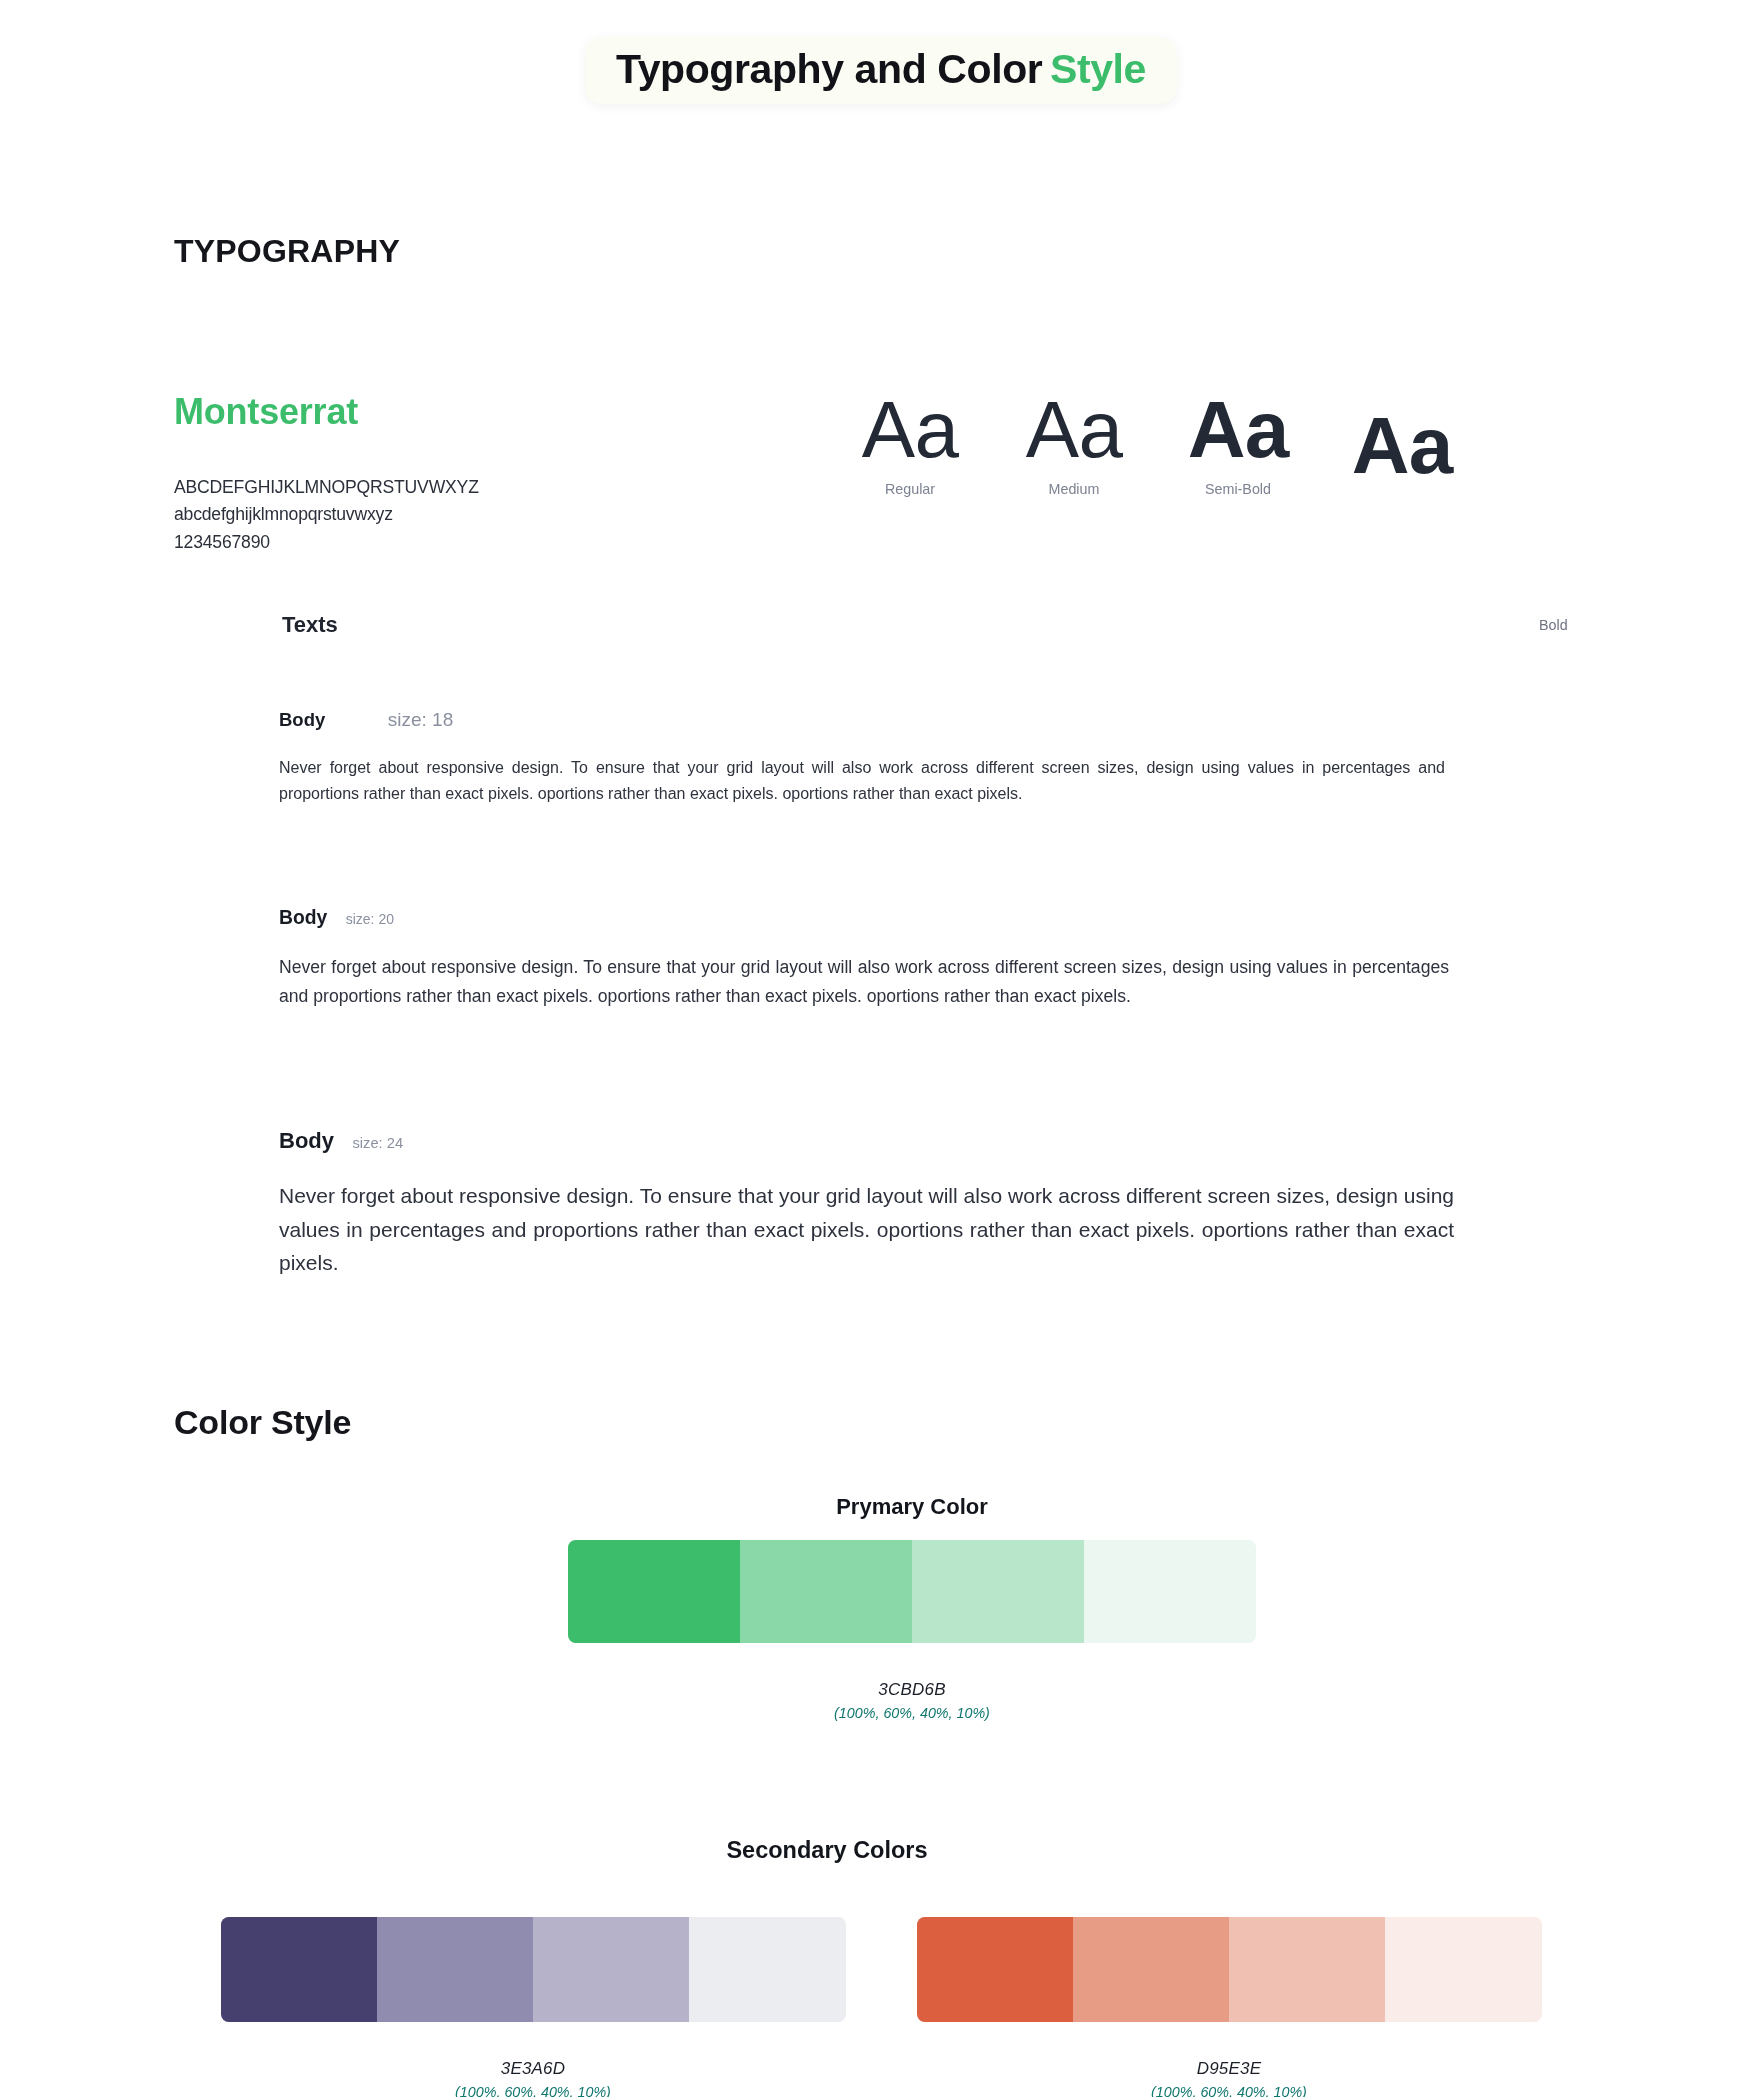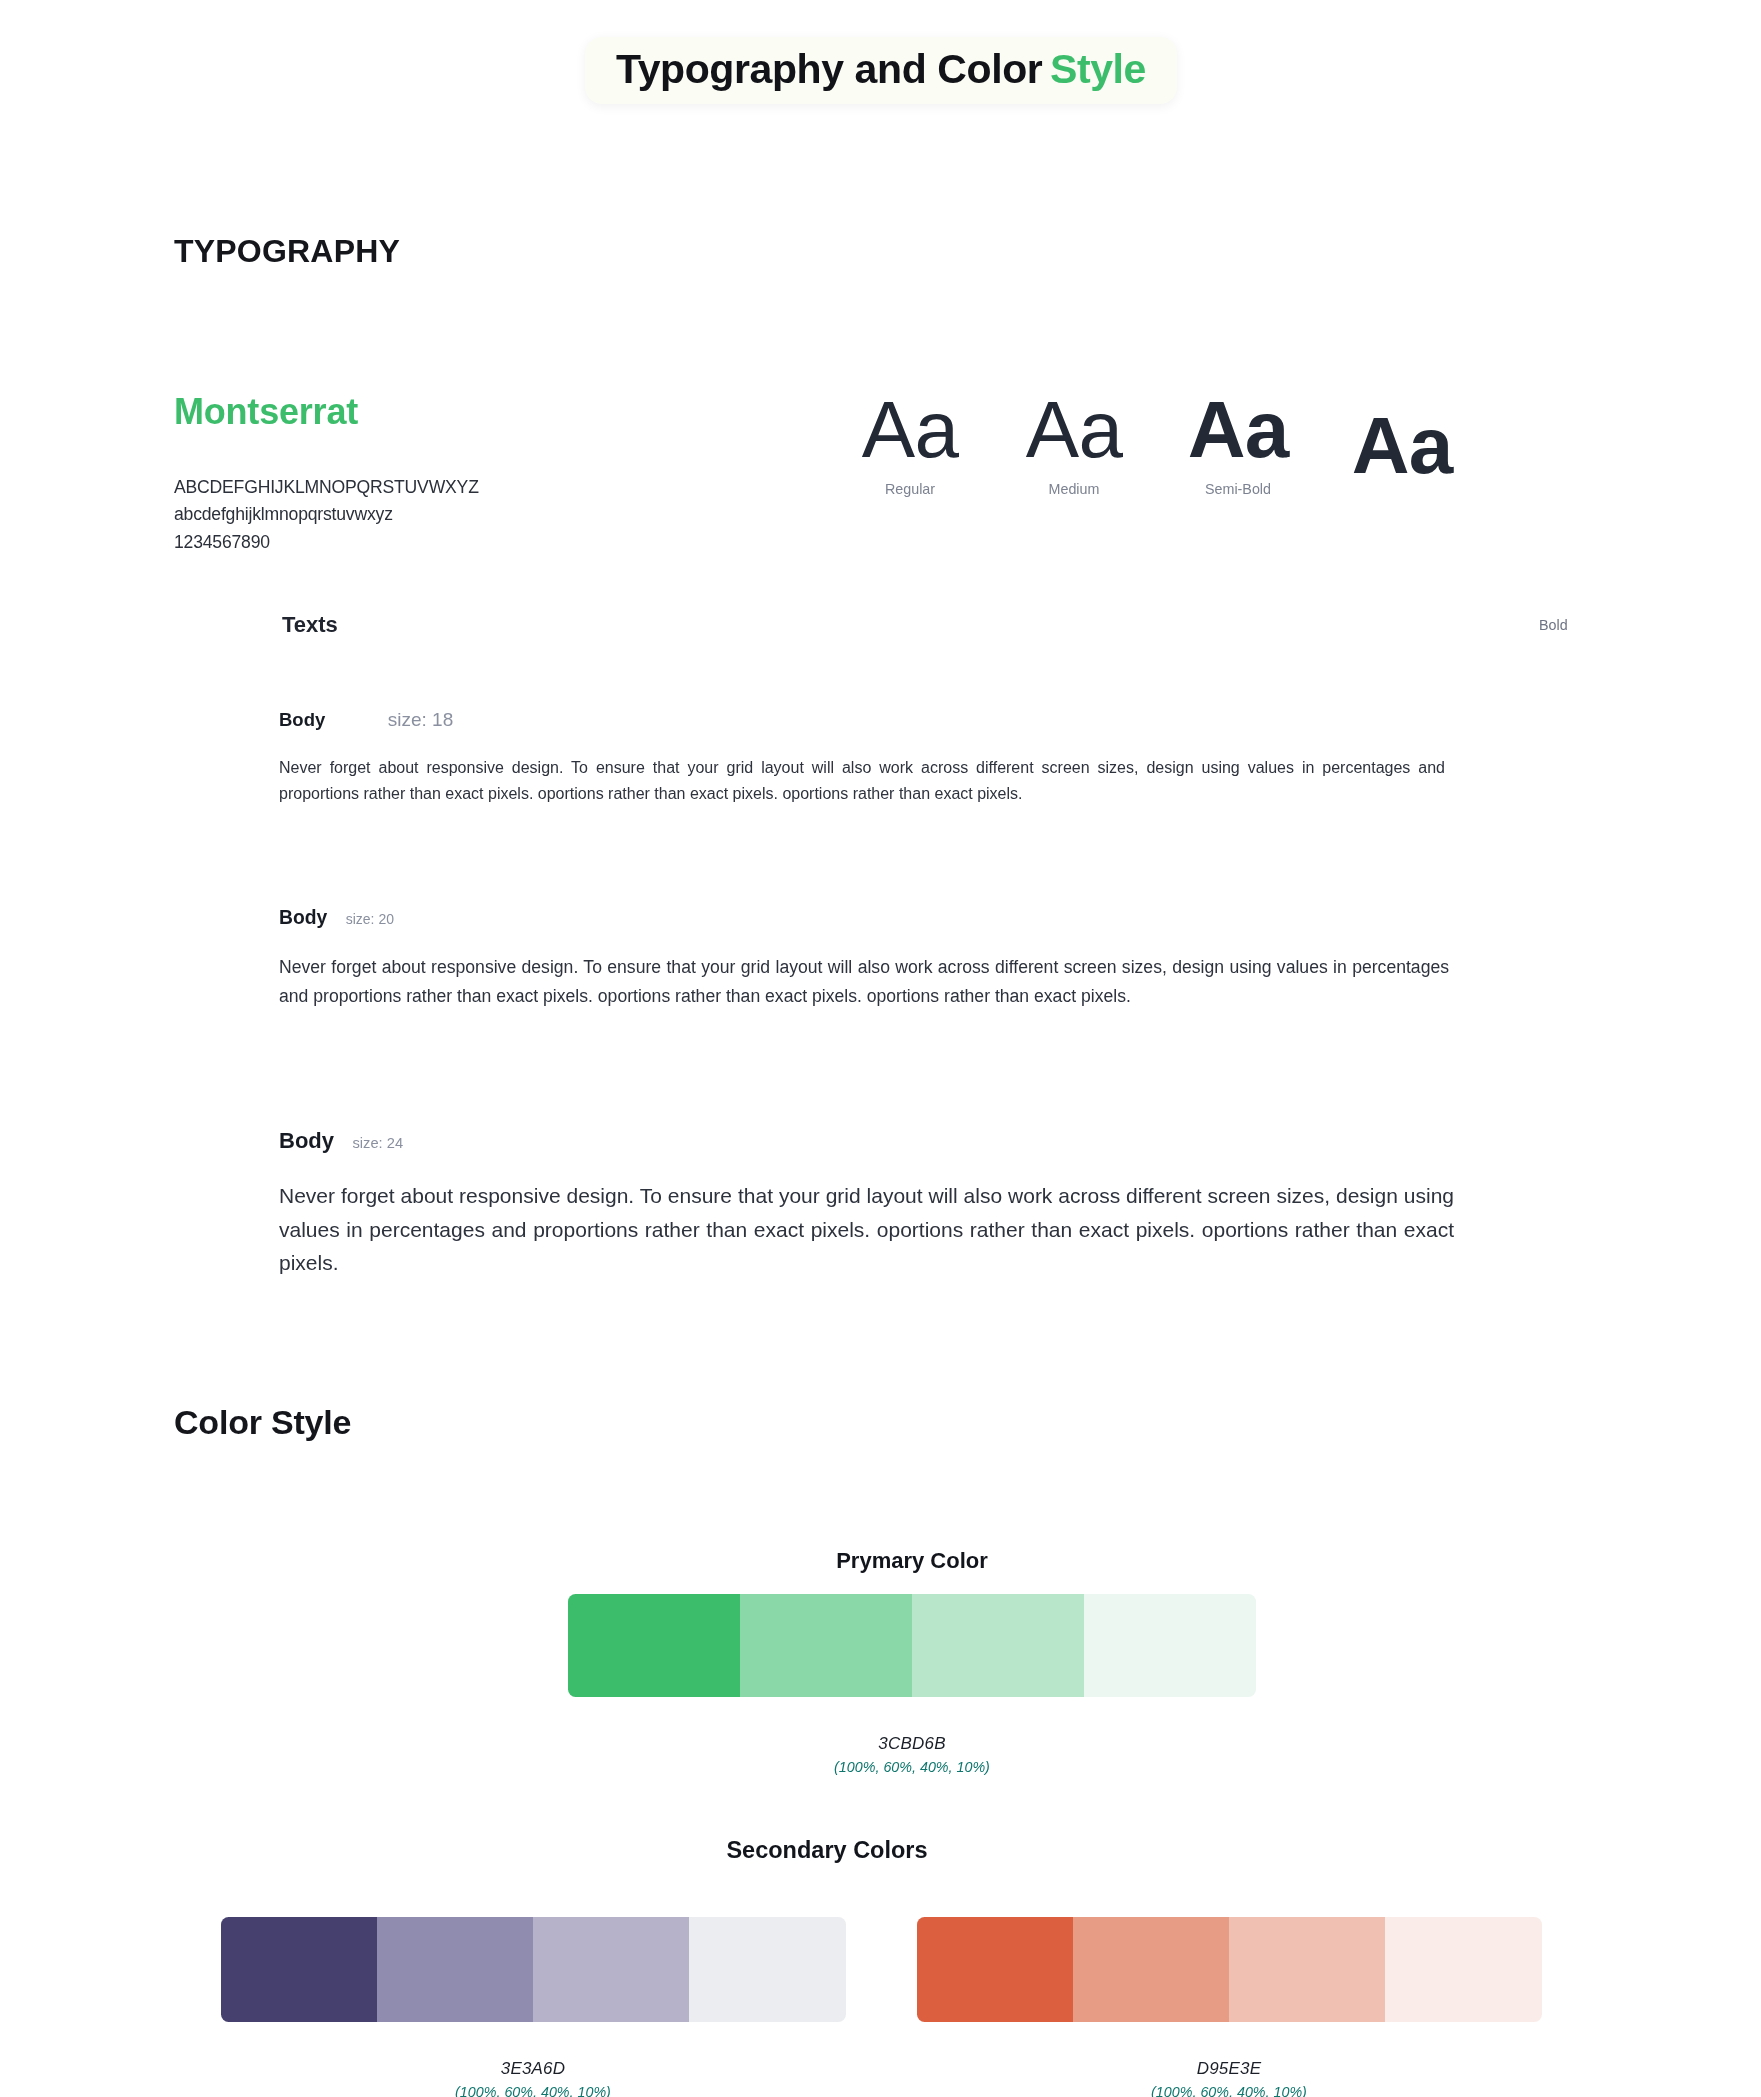--- a/index.html
+++ b/index.html
@@ -179,21 +179,21 @@
   
   .s24 { top: 1128px; width: 1175px; }
   .s24 .body-title { font-size: 22px; }
   .s24 .body-size  { font-size: 14.7px; }
   .s24 .body-para  { font-size: 21px; line-height: 1.60; margin-top: 25px; }
 
   
   .primary-block {
     position: absolute;
     left: 568px;
-    top: 1548px;
+    top: 1494px;
     width: 688px;
   }
   .swatch-title {
     text-align: center;
     font-size: 22px;
     font-weight: 700;
     color: #12151c;
     margin-bottom: 20px;
   }
   .swatch-bar {

